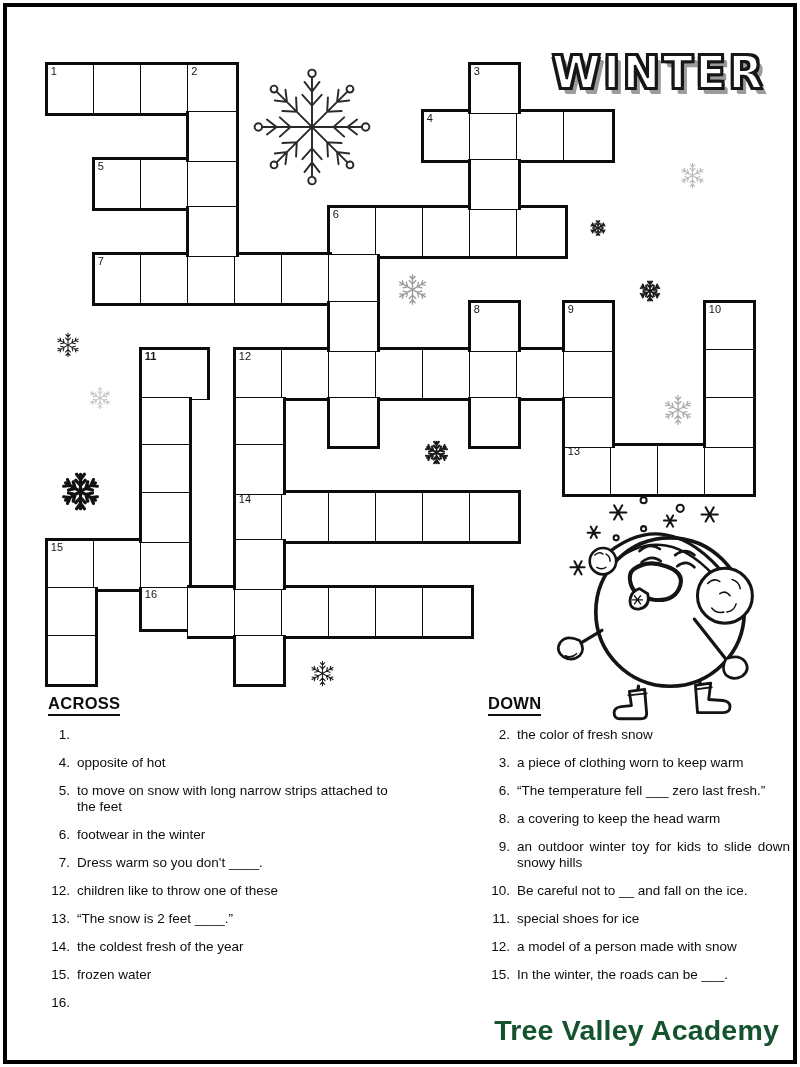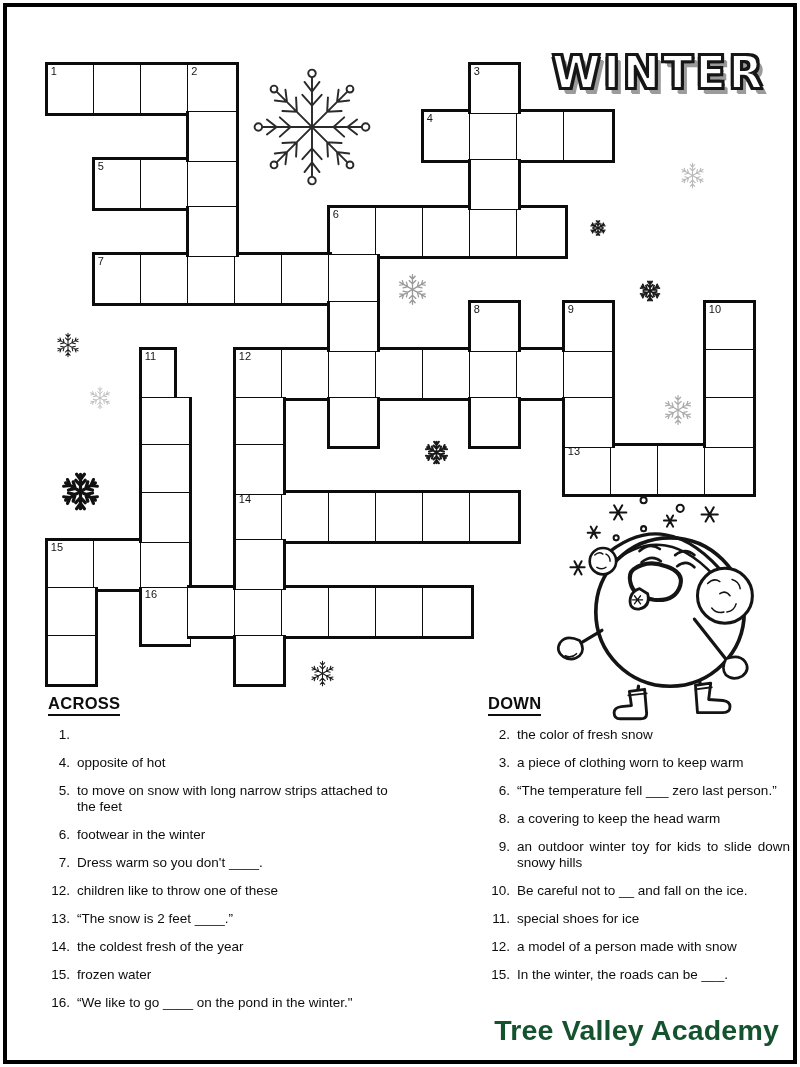--- a/index.html
+++ b/index.html
@@ -196,21 +196,21 @@
     <div class="cell" style="left: 281.3px; top: 490.2px; width: 50.4px; height: 54px; border-width: 3.2px 1.7px;"></div>
     <div class="cell" style="left: 328.3px; top: 490.2px; width: 50.4px; height: 54px; border-width: 3.2px 1.7px;"></div>
     <div class="cell" style="left: 375.3px; top: 490.2px; width: 50.4px; height: 54px; border-width: 3.2px 1.7px;"></div>
     <div class="cell" style="left: 422.3px; top: 490.2px; width: 50.4px; height: 54px; border-width: 3.2px 1.7px;"></div>
     <div class="cell" style="left: 469.3px; top: 490.2px; width: 51.9px; height: 54px; border-width: 3.2px 3.2px 3.2px 1.7px;"></div>
     <div class="cell" style="left: 44.8px; top: 537.8px; width: 51.9px; height: 52.5px; border-width: 3.2px 1.7px 1.7px 3.2px;">
       <span class="cnum">15</span>
     </div>
     <div class="cell" style="left: 93.3px; top: 537.8px; width: 50.4px; height: 54px; border-width: 3.2px 1.7px;"></div>
     <div class="cell" style="left: 140.3px; top: 539.3px; width: 51.9px; height: 51px; border-width: 1.7px 3.2px 1.7px 1.7px;"></div>
-    <div class="cell" style="left: 138.8px; top: 586.9px; width: 51.9px; height: 60px; border-width: 1.7px 1.7px 3.2px 3.2px;">
+    <div class="cell" style="left: 138.8px; top: 586.9px; width: 51.9px; height: 45px; border-width: 1.7px 1.7px 3.2px 3.2px;">
       <span class="cnum">16</span>
     </div>
     <div class="cell" style="left: 187.3px; top: 585.4px; width: 50.4px; height: 54px; border-width: 3.2px 1.7px;"></div>
     <div class="cell" style="left: 234.3px; top: 586.9px; width: 50.4px; height: 51px; border-width: 1.7px;"></div>
     <div class="cell" style="left: 281.3px; top: 585.4px; width: 50.4px; height: 54px; border-width: 3.2px 1.7px;"></div>
     <div class="cell" style="left: 328.3px; top: 585.4px; width: 50.4px; height: 54px; border-width: 3.2px 1.7px;"></div>
     <div class="cell" style="left: 375.3px; top: 585.4px; width: 50.4px; height: 54px; border-width: 3.2px 1.7px;"></div>
     <div class="cell" style="left: 422.3px; top: 585.4px; width: 51.9px; height: 54px; border-width: 3.2px 3.2px 3.2px 1.7px;"></div>
     <div class="cell" style="left: 185.8px; top: 110.9px; width: 53.4px; height: 51px; border-width: 1.7px 3.2px;"></div>
     <div class="cell" style="left: 185.8px; top: 206.1px; width: 53.4px; height: 51px; border-width: 1.7px 3.2px;"></div>
@@ -226,21 +226,21 @@
     <div class="cell" style="left: 467.8px; top: 396.5px; width: 53.4px; height: 52.5px; border-width: 1.7px 3.2px 3.2px;"></div>
     <div class="cell" style="left: 561.8px; top: 299.8px; width: 53.4px; height: 52.5px; border-width: 3.2px 3.2px 1.7px;">
       <span class="cnum">9</span>
     </div>
     <div class="cell" style="left: 561.8px; top: 396.5px; width: 53.4px; height: 51px; border-width: 1.7px 3.2px;"></div>
     <div class="cell" style="left: 702.8px; top: 299.8px; width: 53.4px; height: 52.5px; border-width: 3.2px 3.2px 1.7px;">
       <span class="cnum">10</span>
     </div>
     <div class="cell" style="left: 702.8px; top: 348.9px; width: 53.4px; height: 51px; border-width: 1.7px 3.2px;"></div>
     <div class="cell" style="left: 702.8px; top: 396.5px; width: 53.4px; height: 51px; border-width: 1.7px 3.2px;"></div>
-    <div class="cell" style="left: 138.8px; top: 347.4px; width: 38px; height: 52.5px; border-width: 3.2px 3.2px 1.7px;">
+    <div class="cell" style="left: 138.8px; top: 347.4px; width: 71px; height: 52.5px; border-width: 3.2px 3.2px 1.7px; font-weight: bold;">
       <span class="cnum">11</span>
     </div>
     <div class="cell" style="left: 138.8px; top: 396.5px; width: 53.4px; height: 51px; border-width: 1.7px 3.2px;"></div>
     <div class="cell" style="left: 138.8px; top: 444.1px; width: 53.4px; height: 51px; border-width: 1.7px 3.2px;"></div>
     <div class="cell" style="left: 138.8px; top: 491.7px; width: 53.4px; height: 51px; border-width: 1.7px 3.2px;"></div>
     <div class="cell" style="left: 232.8px; top: 396.5px; width: 53.4px; height: 51px; border-width: 1.7px 3.2px;"></div>
     <div class="cell" style="left: 232.8px; top: 444.1px; width: 53.4px; height: 51px; border-width: 1.7px 3.2px;"></div>
     <div class="cell" style="left: 232.8px; top: 539.3px; width: 53.4px; height: 51px; border-width: 1.7px 3.2px;"></div>
     <div class="cell" style="left: 232.8px; top: 634.5px; width: 53.4px; height: 52.5px; border-width: 1.7px 3.2px 3.2px;"></div>
     <div class="cell" style="left: 44.8px; top: 586.9px; width: 53.4px; height: 51px; border-width: 1.7px 3.2px;"></div>
@@ -334,39 +334,38 @@
       <div class="clue">
         <span class="num">14.</span>
         <span class="txt">the coldest fresh of the year</span>
       </div>
       <div class="clue">
         <span class="num">15.</span>
         <span class="txt">frozen water</span>
       </div>
       <div class="clue">
         <span class="num">16.</span>
-        <span class="txt">“We like to go ____ on the pond in the winter."</span>
       </div>
     </div>
 </div>
 
 <div class="clue-col" id="down-col">
   <div class="clue-heading">DOWN</div>
   <div id="down-list">
       <div class="clue">
         <span class="num">2.</span>
         <span class="txt">the color of fresh snow</span>
       </div>
       <div class="clue">
         <span class="num">3.</span>
         <span class="txt">a piece of clothing worn to keep warm</span>
       </div>
       <div class="clue">
         <span class="num">6.</span>
-        <span class="txt">“The temperature fell ___ zero last person.”</span>
+        <span class="txt">“The temperature fell ___ zero last fresh.”</span>
       </div>
       <div class="clue">
         <span class="num">8.</span>
         <span class="txt">a covering to keep the head warm</span>
       </div>
       <div class="clue">
         <span class="num">9.</span>
         <span class="txt just">an outdoor winter toy for kids to slide down snowy hills</span>
       </div>
       <div class="clue">

